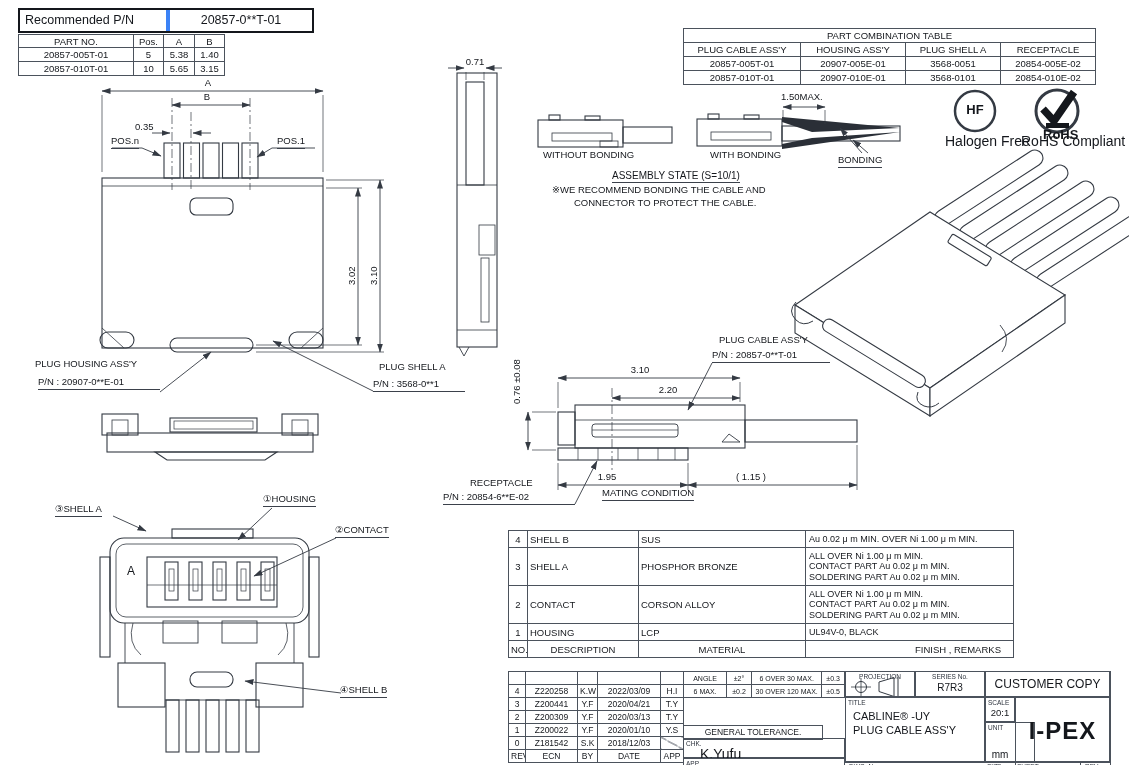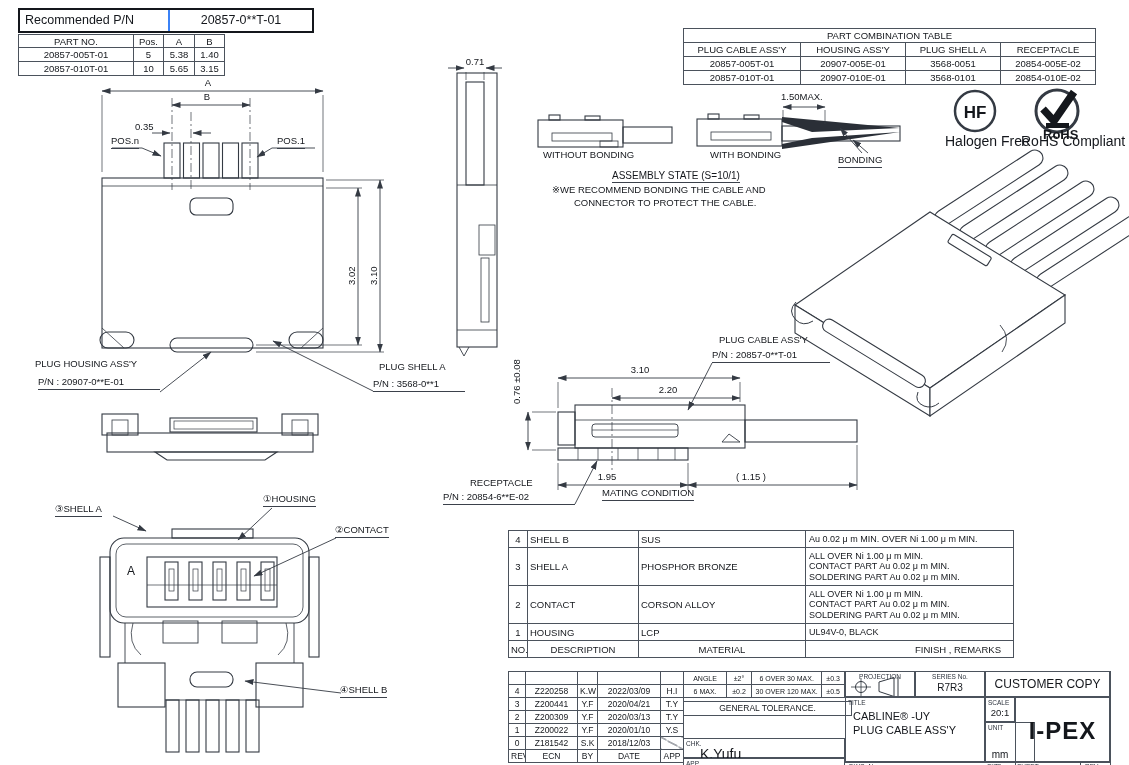--- a/index.html
+++ b/index.html
@@ -242,21 +242,21 @@
   <g>
     <circle cx="861" cy="687" r="5.5" stroke-width="1"></circle>
     <line x1="851" y1="687" x2="871" y2="687" stroke-width="0.8"></line>
     <line x1="861" y1="678" x2="861" y2="696" stroke-width="0.8"></line>
     <path d="M879,682 L894,677.5 L894,696.5 L879,691.5 Z" stroke-width="1"></path>
     <line x1="898" y1="677" x2="898" y2="697" stroke-width="1"></line>
   </g>
 </svg>
 
 <div class="recb" style="left:18px;top:8px;width:296px;height:25px">
-  <div class="t left" style="position:static;flex:0 0 150px;border-right:2px solid #3b82f6;font-size:12.5px;padding:3px 1px 0 5px">Recommended P/N</div>
+  <div class="t left" style="position:static;flex:0 0 150px;border-right:4px solid #3b82f6;font-size:12.5px;padding:3px 1px 0 5px">Recommended P/N</div>
   <div class="t ctr" style="position:static;flex:1;font-size:12.5px;padding-top:3px">20857-0**T-01</div>
 </div>
 <table class="abs" style="left:18px;top:34px;width:206px">
   <colgroup>
         <col style="width:115px">
         <col style="width:30px">
         <col style="width:31px">
         <col style="width:30px">
       </colgroup>
   <tbody>
@@ -306,21 +306,21 @@
   </tr>
   <tr style="height:14px">
     <td>20857-010T-01</td>
     <td>20907-010E-01</td>
     <td>3568-0101</td>
     <td>20854-010E-02</td>
   </tr>
 </tbody>
     </table>
 
-<span class="t b ctr" style="left:961px;top:103px;width:28px;font-size:17px">HF</span>
+<span class="t b ctr" style="left:961px;top:103px;width:28px;font-size:13px">HF</span>
 <span class="t b ctr" style="left:1043px;top:128px;width:28px;font-size:13px">RoHS</span>
 <span class="t cap ctr" style="left:945px;top:134px;width:60px">Halogen Free</span>
 <span class="t cap ctr" style="left:1021px;top:134px;width:74px">RoHS Compliant</span>
 
 <span class="t" style="left:781px;top:92px">1.50MAX.</span>
 <span class="t" style="left:543px;top:150px">WITHOUT BONDING</span>
 <span class="t" style="left:710px;top:150px"></span>
 <span class="t" style="left:710px;top:150px">WITH BONDING</span>
 <span class="t u" style="left:838px;top:155px">BONDING</span>
 <span class="t u" style="left:612px;top:170px;font-size:10px">ASSEMBLY STATE (S=10/1)</span>
@@ -479,21 +479,21 @@
     <td>±0.3</td>
   </tr>
   <tr style="height:13px">
     <td>6 MAX.</td>
     <td>±0.2</td>
     <td>30 OVER 120 MAX.</td>
     <td>±0.5</td>
   </tr>
 </tbody>
     </table>
-<div class="box" style="left:683px;top:701px;width:169px;height:15px">
+<div class="box" style="left:683px;top:725px;width:140px;height:15px">
   <div class="t ctr" style="position:static;font-size:8.5px;padding-top:2px">GENERAL TOLERANCE.</div>
 </div>
 <div class="box" style="left:683px;top:738px;width:162px;height:20px">
   <span class="tiny" style="position:absolute;left:2px;top:1px">CHK.</span>
   <span class="t" style="left:16px;top:8px;font-size:14px">K.Yufu</span>
 </div>
 <div class="box" style="left:683px;top:758px;width:162px;height:10px">
   <span class="tiny" style="position:absolute;left:2px;top:1px">APP</span>
 </div>
 

